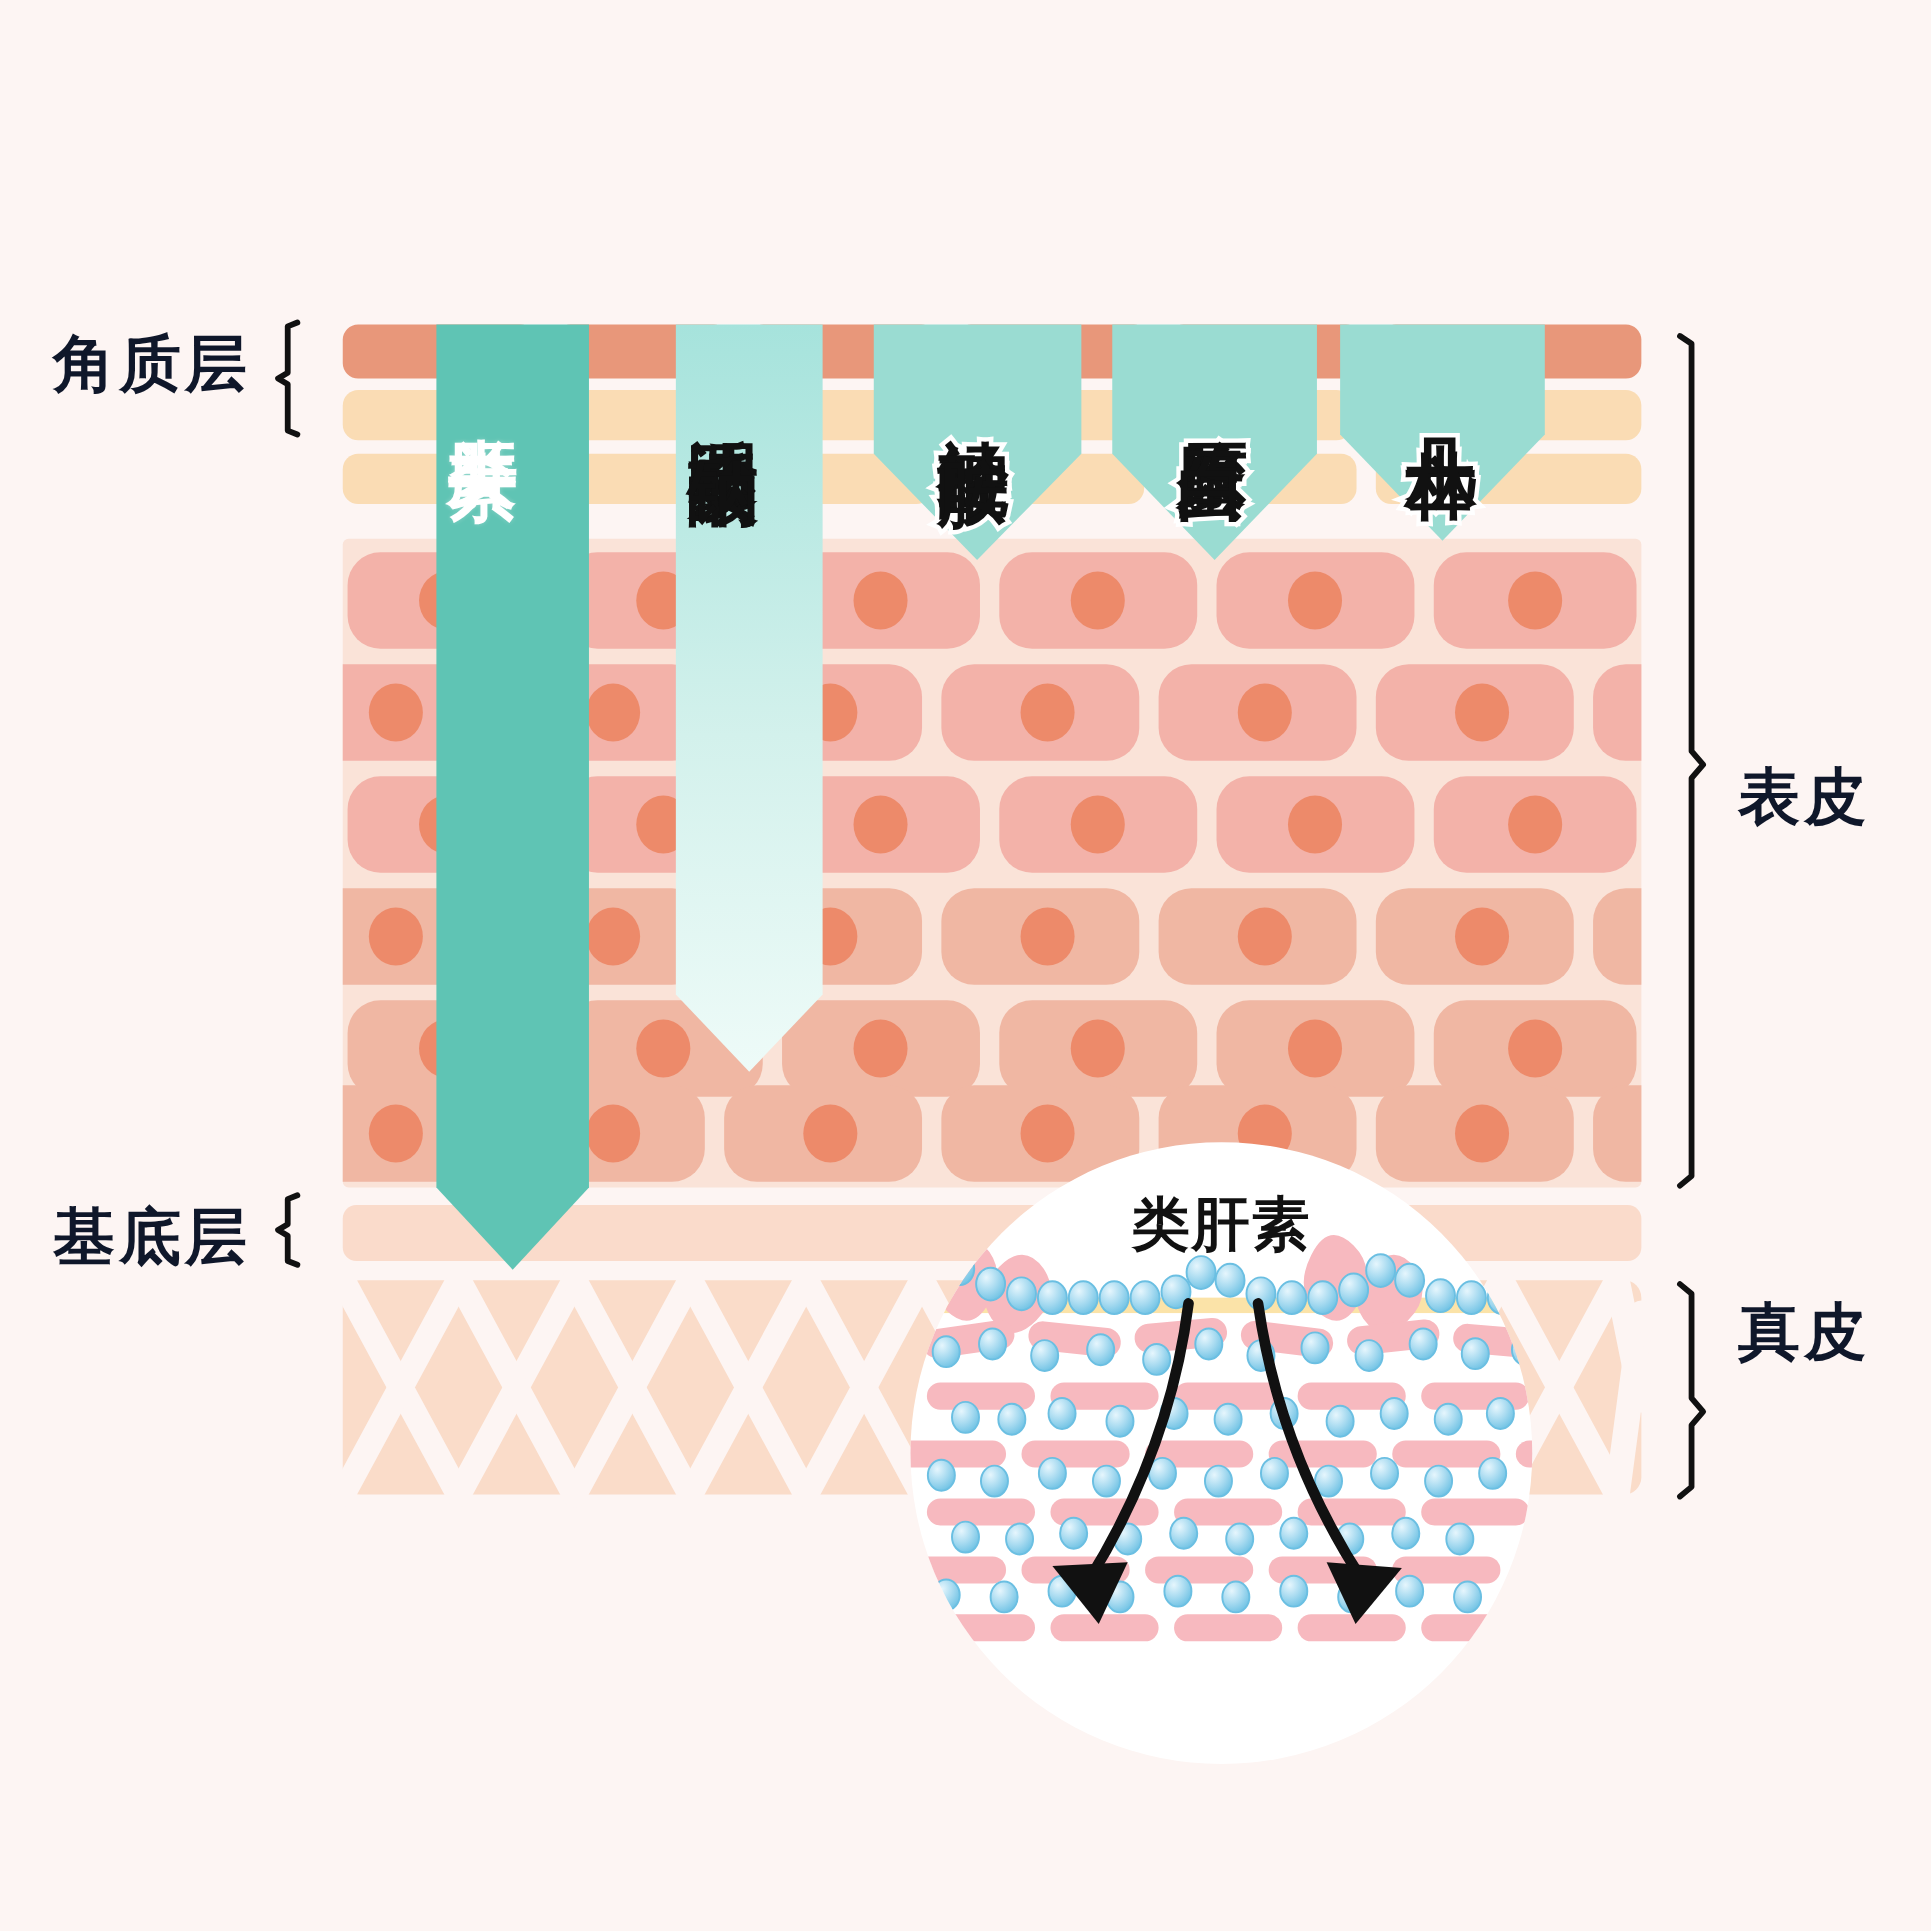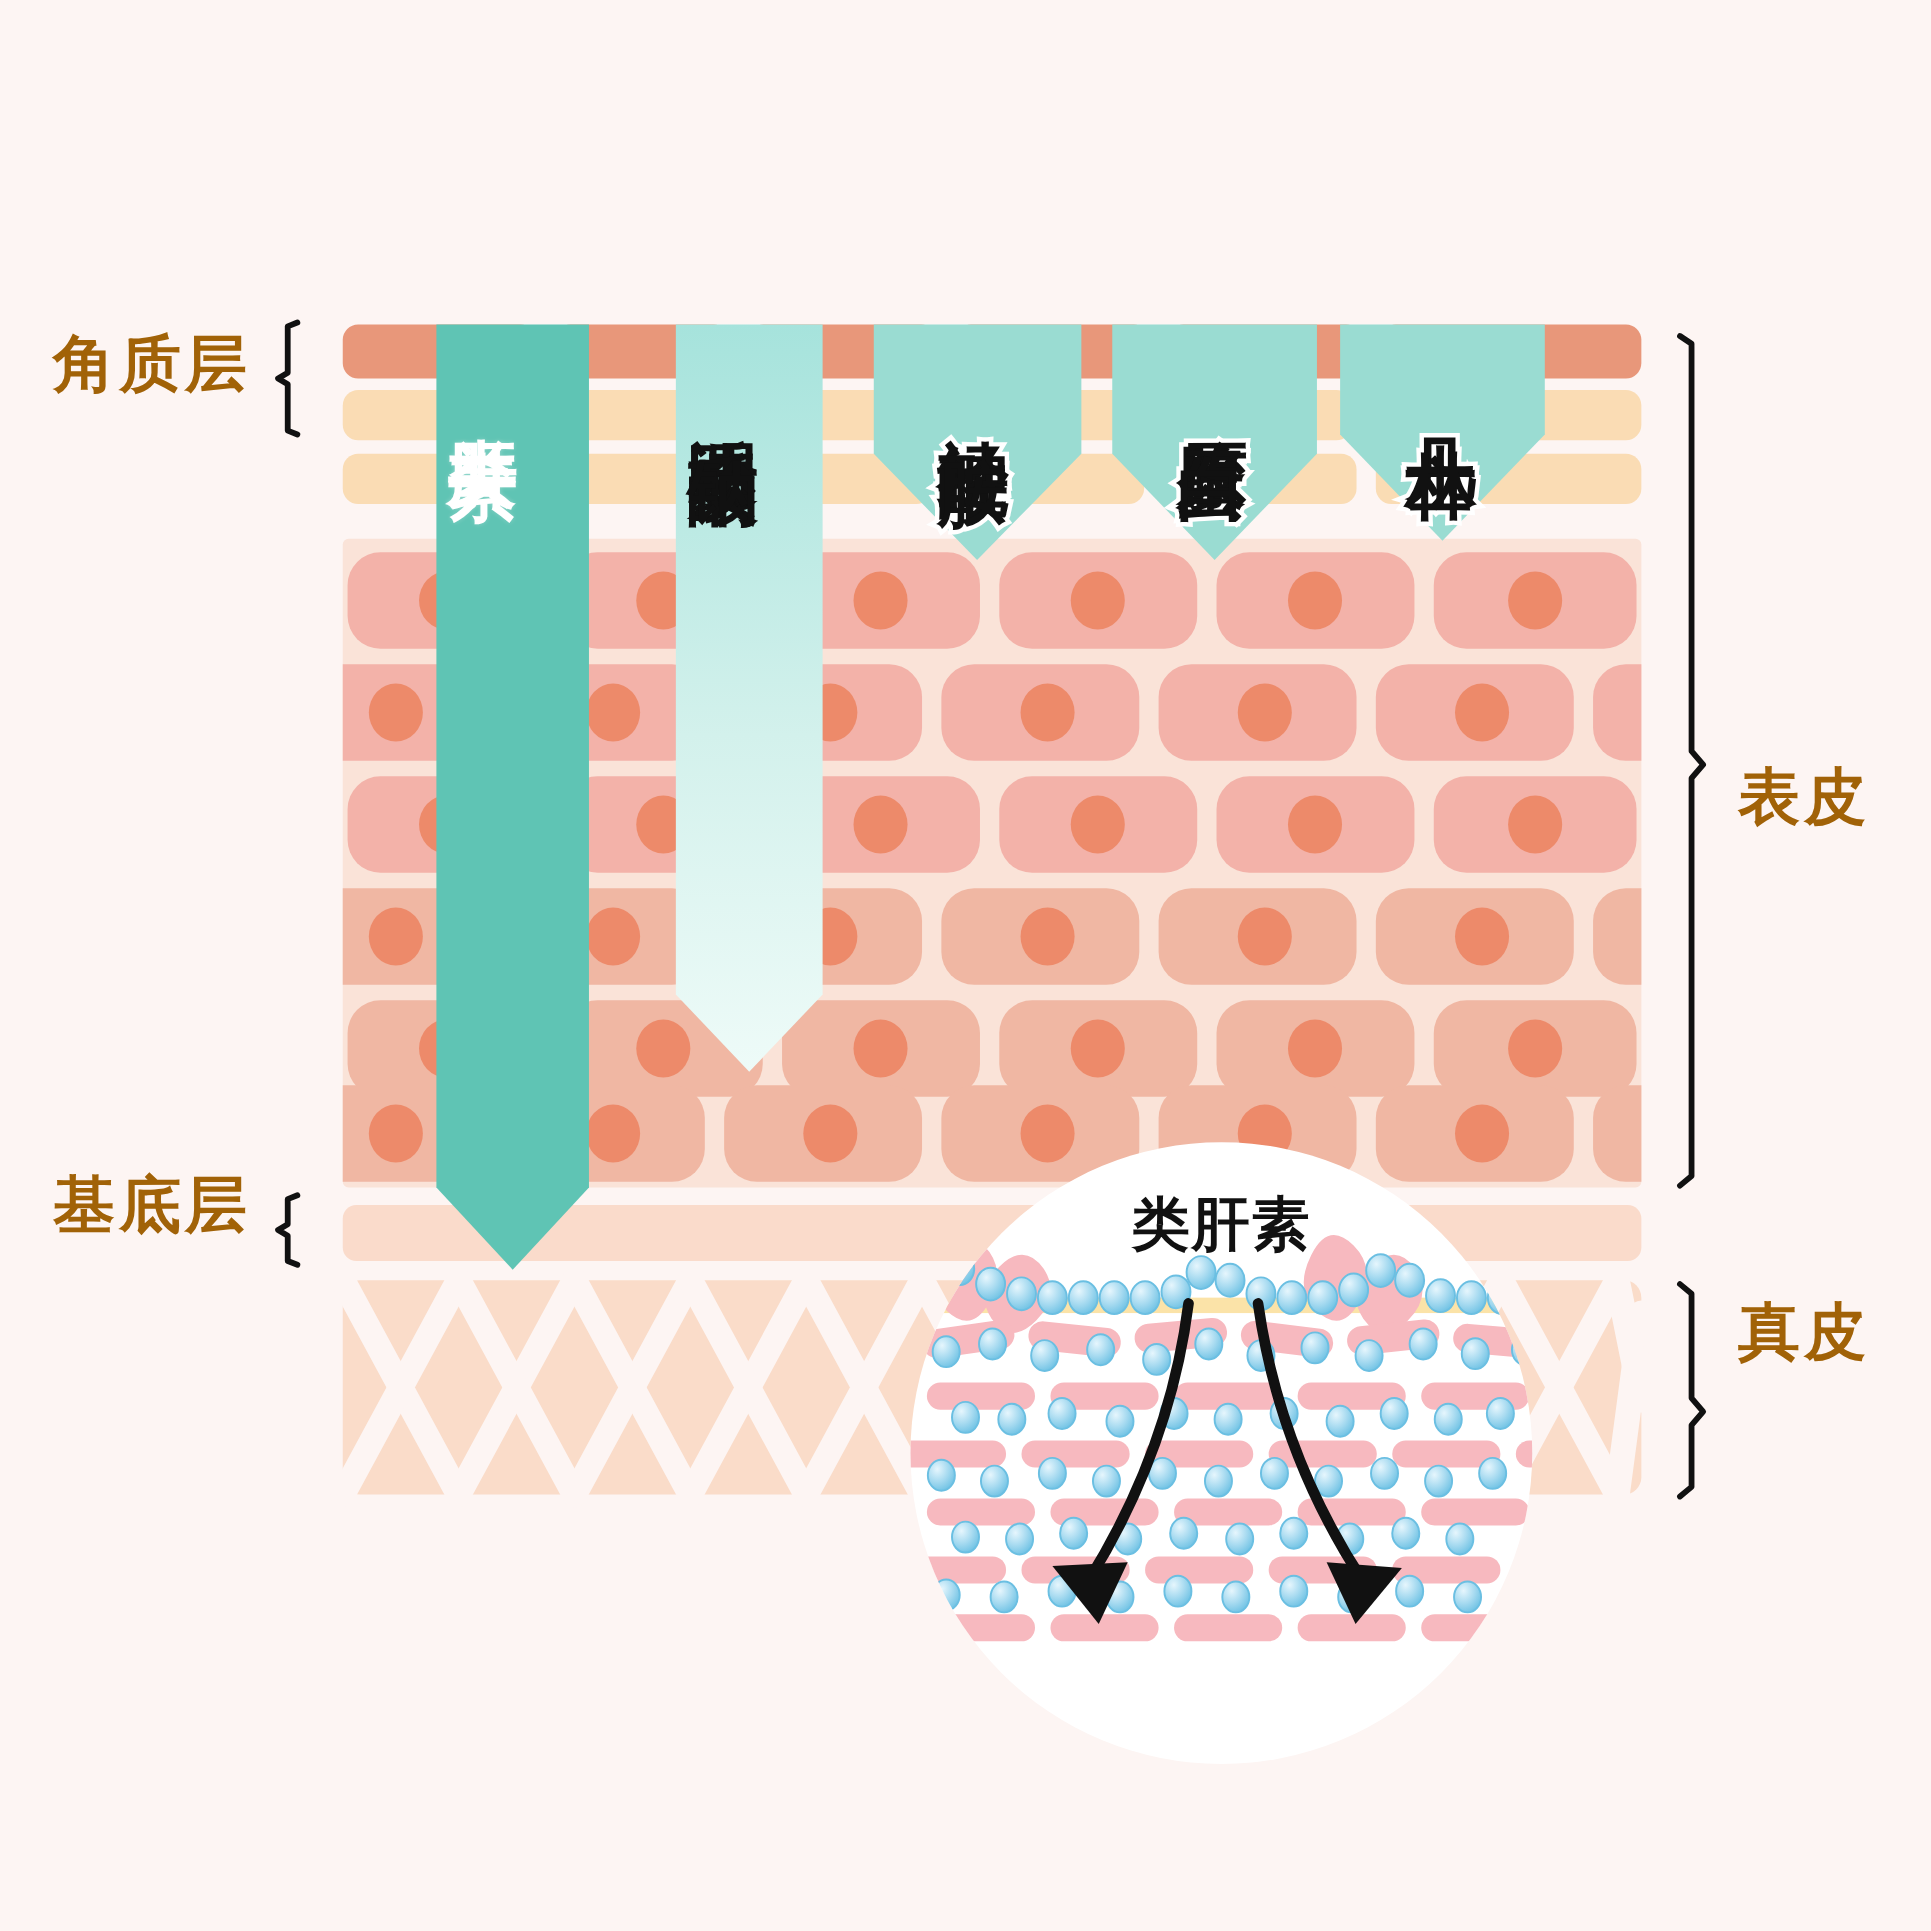--- a/index.html
+++ b/index.html
@@ -7,21 +7,21 @@
     width:1931px;height:1931px;
     background:#fdf5f3;
     font-family:"Liberation Sans","DejaVu Sans",sans-serif;
     overflow:hidden;
     position:relative;
   }
   #stage{position:absolute;left:0;top:0;width:1931px;height:1931px;}
   svg#diagram{position:absolute;left:0;top:0;width:1931px;height:1931px;display:block;}
 
   
-  .lbl{position:absolute;color:#a16207;font-weight:700;white-space:nowrap;}
+  .lbl{position:absolute;color:#0f172a;font-weight:700;white-space:nowrap;}
 
   .side-label{font-size:62px;letter-spacing:3.9px;}
 
   .vert{
     position:absolute;
     writing-mode:vertical-rl;
     text-orientation:upright;
     font-weight:700;
     font-size:71px;
     letter-spacing:5.8px;
@@ -406,21 +406,21 @@
         <g fill="#111">
           <path d="M1090 1622 L1168 1618 L1138 1682 Z"></path>
           <path d="M1452 1624 L1374 1618 L1404 1682 Z"></path>
         </g>
       </g>
     </g>
 
   </svg>
 
   <div class="lbl side-label" style="left:53px;top:322px;">角质层</div>
-  <div class="lbl side-label" style="left:53px;top:1163px;">基底层</div>
+  <div class="lbl side-label" style="left:53px;top:1195px;">基底层</div>
 
   <div class="lbl side-label" style="left:1738px;top:755px;">表皮</div>
   <div class="lbl side-label" style="left:1738px;top:1290px;">真皮</div>
 
   <div class="vert onteal" style="left:446px;top:381px;">类肝素</div>
 
   <div class="vert dark" style="left:687px;top:381px;">透明质酸钠</div>
 
   <div class="vert outlined" style="left:937px;top:381px;">神经酰胺</div>
 

